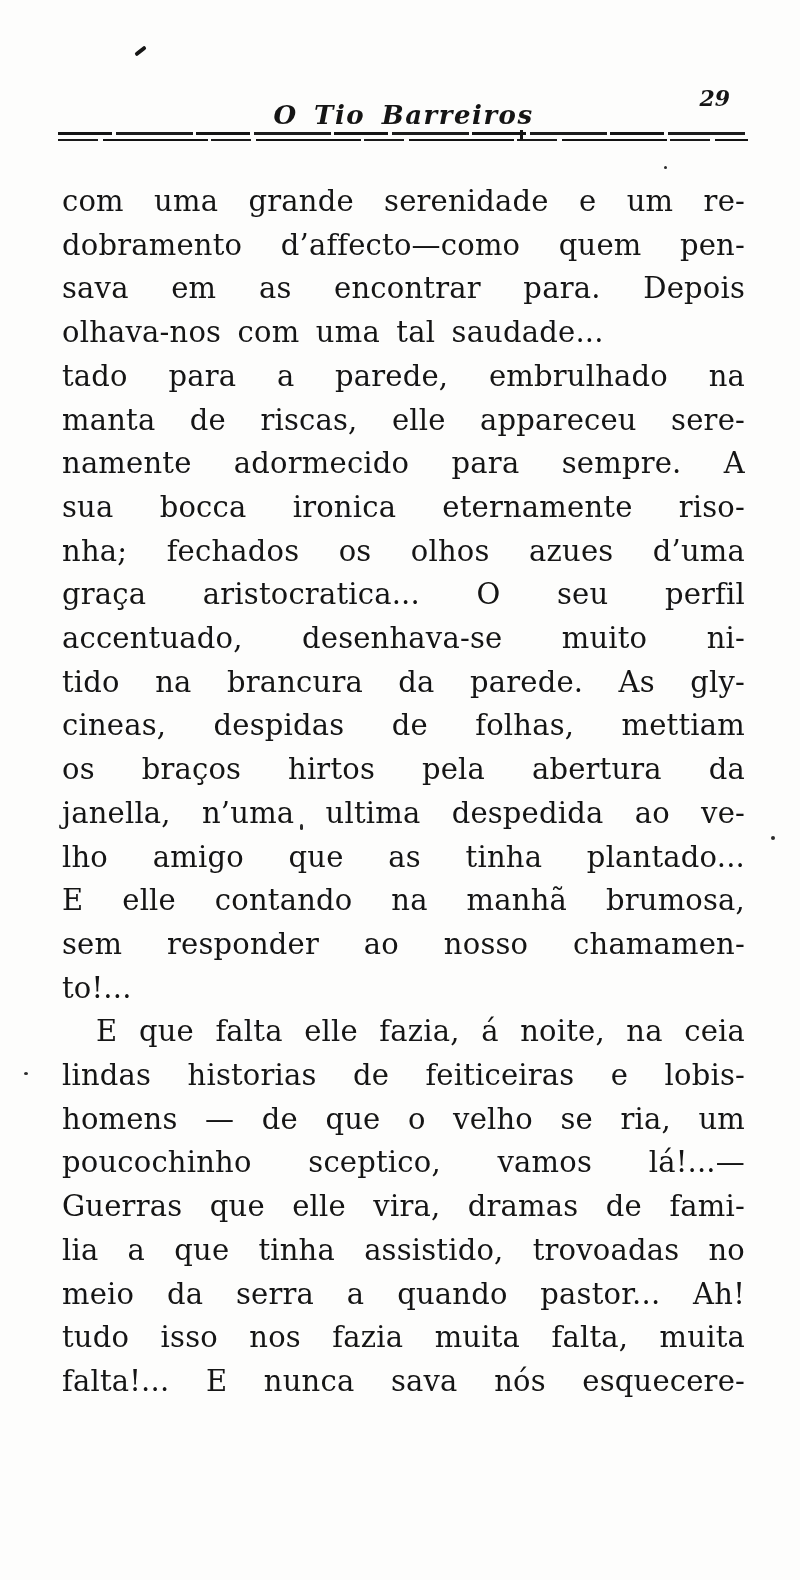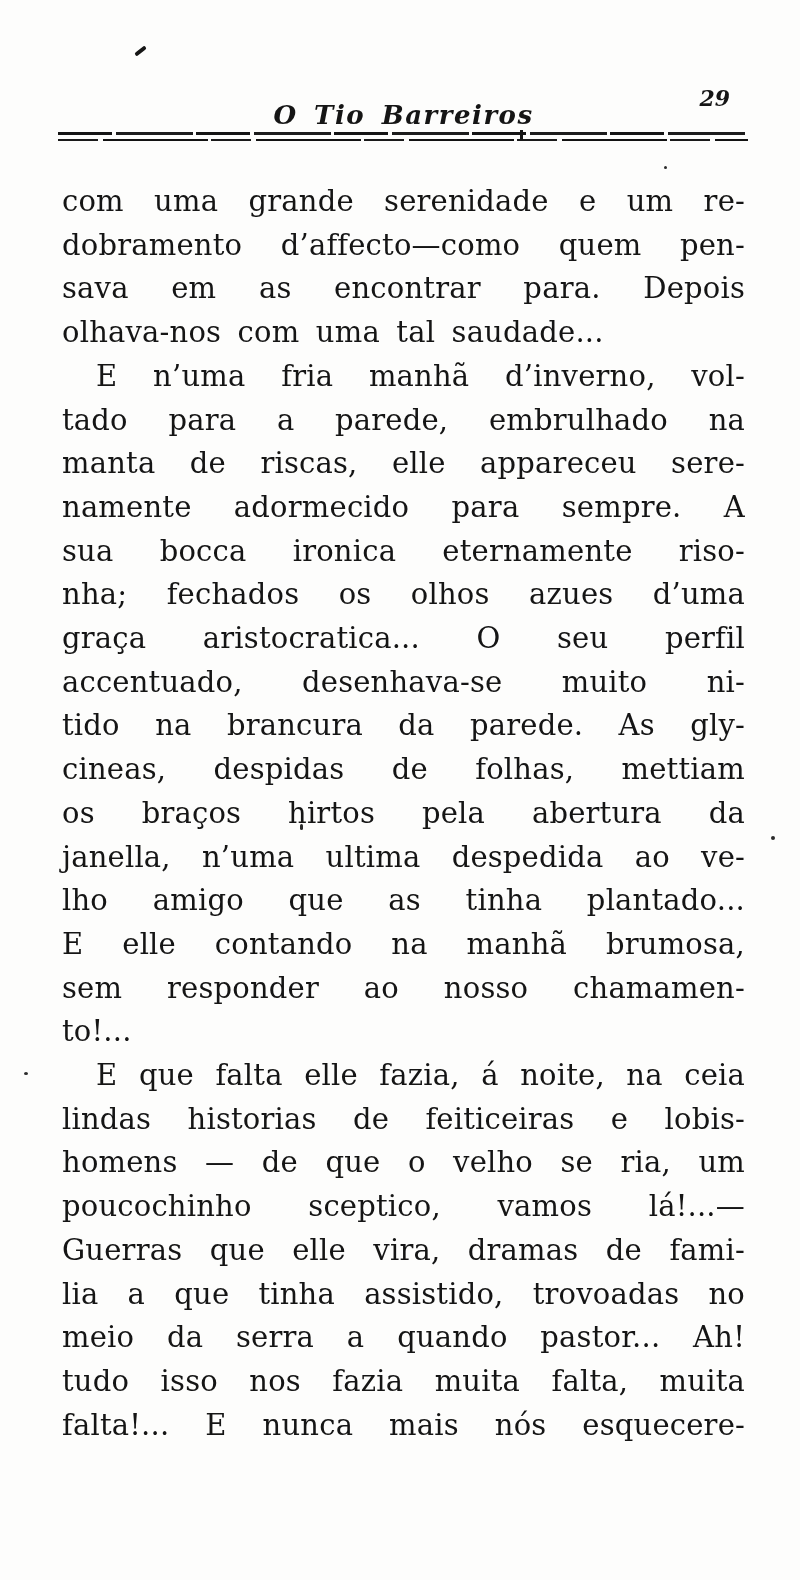--- a/index.html
+++ b/index.html
@@ -99,21 +99,20 @@
     <div class="rl"></div>
     <div class="rl second"></div>
     <div class="tick"></div>
   </div>
 
   <div class="body-text">
     <div class="line">com uma grande serenidade e um re-</div>
     <div class="line">dobramento d’affecto—como quem pen-</div>
     <div class="line">sava em as encontrar para. Depois</div>
     <div class="line endp-wide">olhava-nos com uma tal saudade...</div>
-    <div class="line indent">E n’uma fria manhã d’inverno, vol-</div>
     <div class="line">tado para a parede, embrulhado na</div>
     <div class="line">manta de riscas, elle appareceu sere-</div>
     <div class="line">namente adormecido para sempre. A</div>
     <div class="line">sua bocca ironica eternamente riso-</div>
     <div class="line">nha; fechados os olhos azues d’uma</div>
     <div class="line">graça aristocratica... O seu perfil</div>
     <div class="line">accentuado, desenhava-se muito ni-</div>
     <div class="line">tido na brancura da parede. As gly-</div>
     <div class="line">cineas, despidas de folhas, mettiam</div>
     <div class="line">os braços hirtos pela abertura da</div>
@@ -123,16 +122,16 @@
     <div class="line">sem responder ao nosso chamamen-</div>
     <div class="line endp">to!...</div>
     <div class="line indent">E que falta elle fazia, á noite, na ceia</div>
     <div class="line">lindas historias de feiticeiras e lobis-</div>
     <div class="line">homens — de que o velho se ria, um</div>
     <div class="line">poucochinho sceptico, vamos lá!...—</div>
     <div class="line">Guerras que elle vira, dramas de fami-</div>
     <div class="line">lia a que tinha assistido, trovoadas no</div>
     <div class="line">meio da serra a quando pastor... Ah!</div>
     <div class="line">tudo isso nos fazia muita falta, muita</div>
-    <div class="line">falta!... E nunca mais nós esquecere-</div>
+    <div class="line">falta!... E nunca sava nós esquecere-</div>
   </div>
 
 </div>
 
 </body></html>

